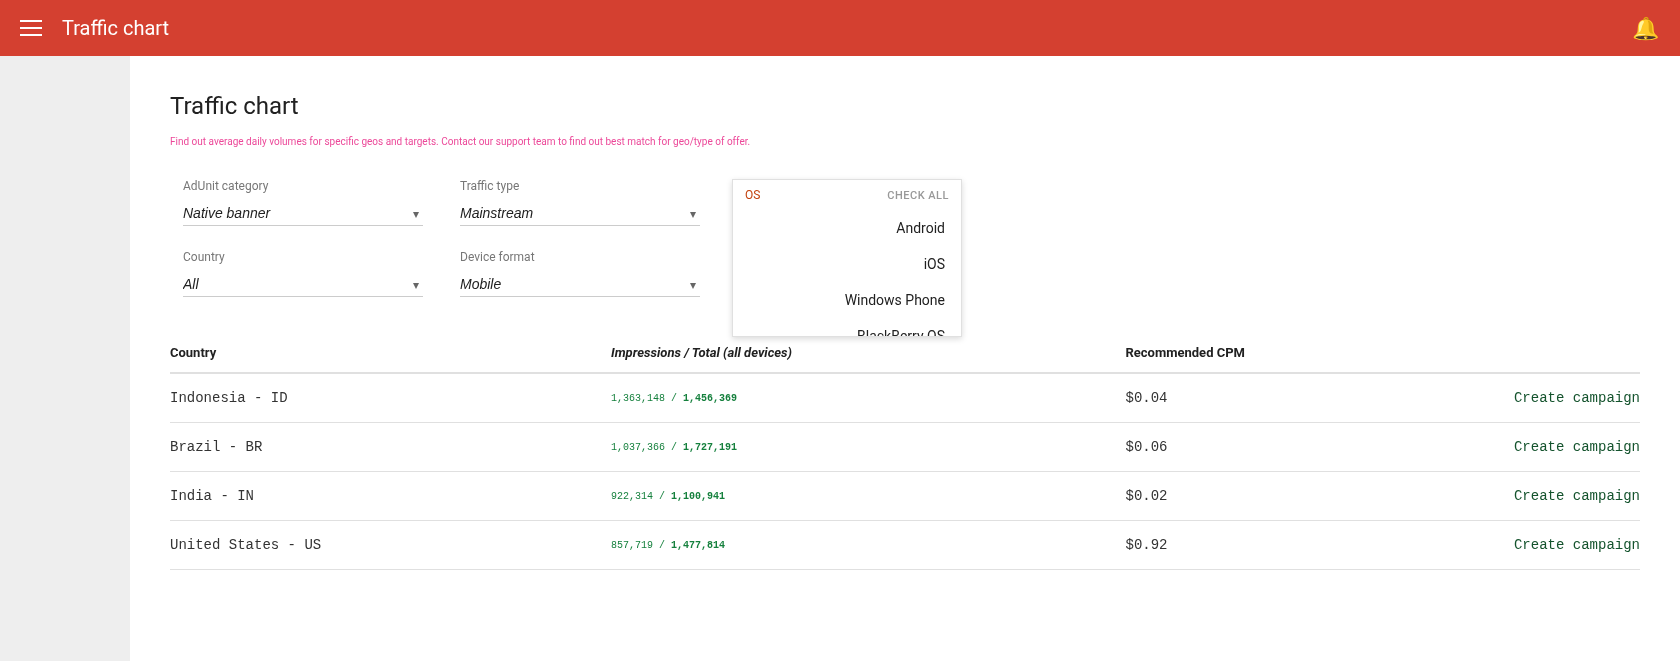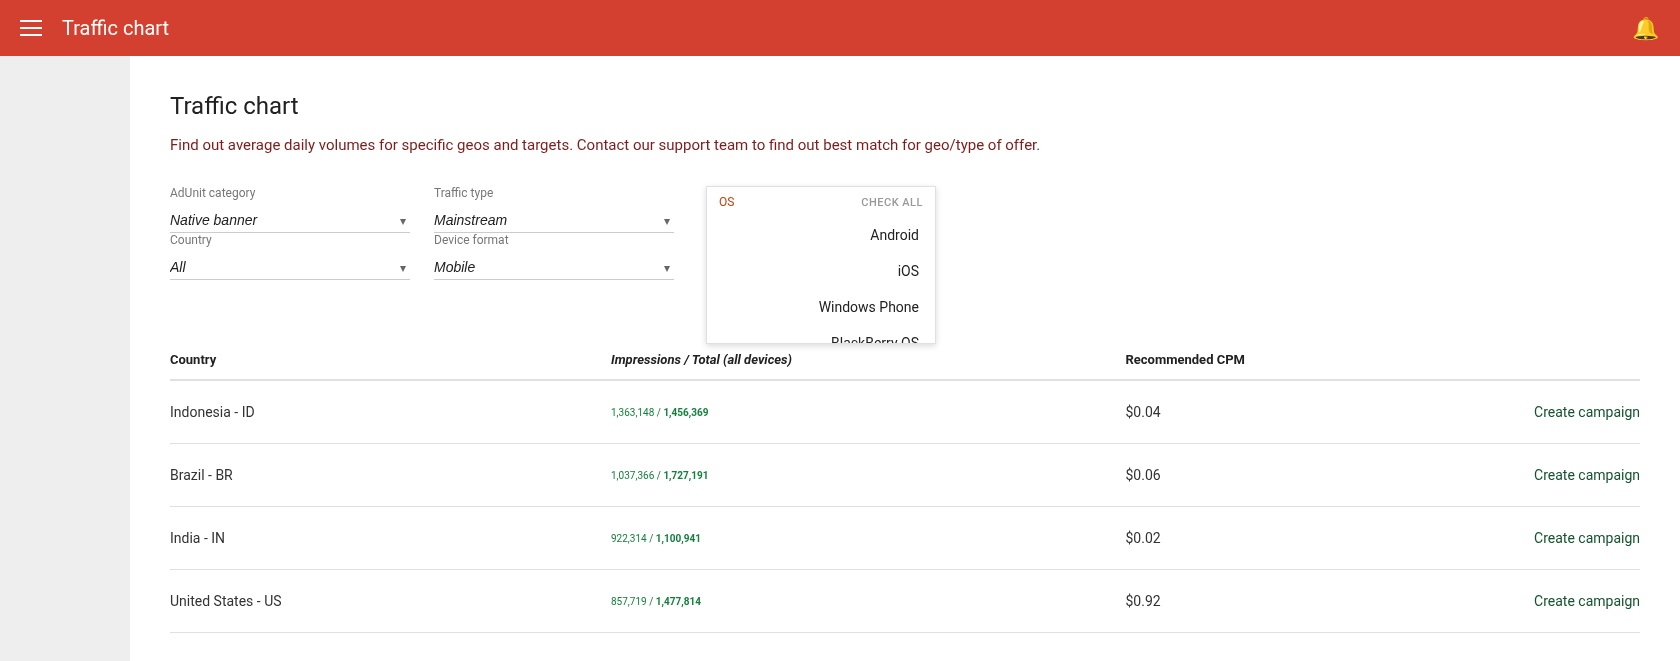--- a/index.html
+++ b/index.html
@@ -60,29 +60,31 @@
     }
 
     .page-title {
       font-size: 24px;
       font-weight: 400;
       margin-bottom: 16px;
       color: #212121;
     }
 
     .page-description {
-      font-size: 15px;
-      color: #7f1d1d;
+      font-size: 10px;
+      color: #ec4899;
       margin-bottom: 32px;
     }
 
     .filter-group {
       display: flex;
       flex-direction: column;
+      gap: 24px;
       margin-right: 24px;
+      margin-left: 13px;
     }
 
     .filter-field {
       display: flex;
       flex-direction: column;
       width: 240px;
     }
 
     .filter-label {
       font-size: 12px;
@@ -188,23 +190,24 @@
       font-weight: 700;
       color: #212121;
       padding: 8px 0 12px 0;
     }
 
     tbody tr {
       border-bottom: 1px solid #e0e0e0;
     }
 
     tbody td {
-      padding: 23px 0;
+      padding: 16px 0;
       font-size: 14px;
       color: #333;
+      font-family: Liberation Mono, monospace;
     }
 
     .impressions-cell {
       font-size: 10px;
       color: #15803d;
     }
 
     .impressions-bold {
       font-weight: 700;
     }

